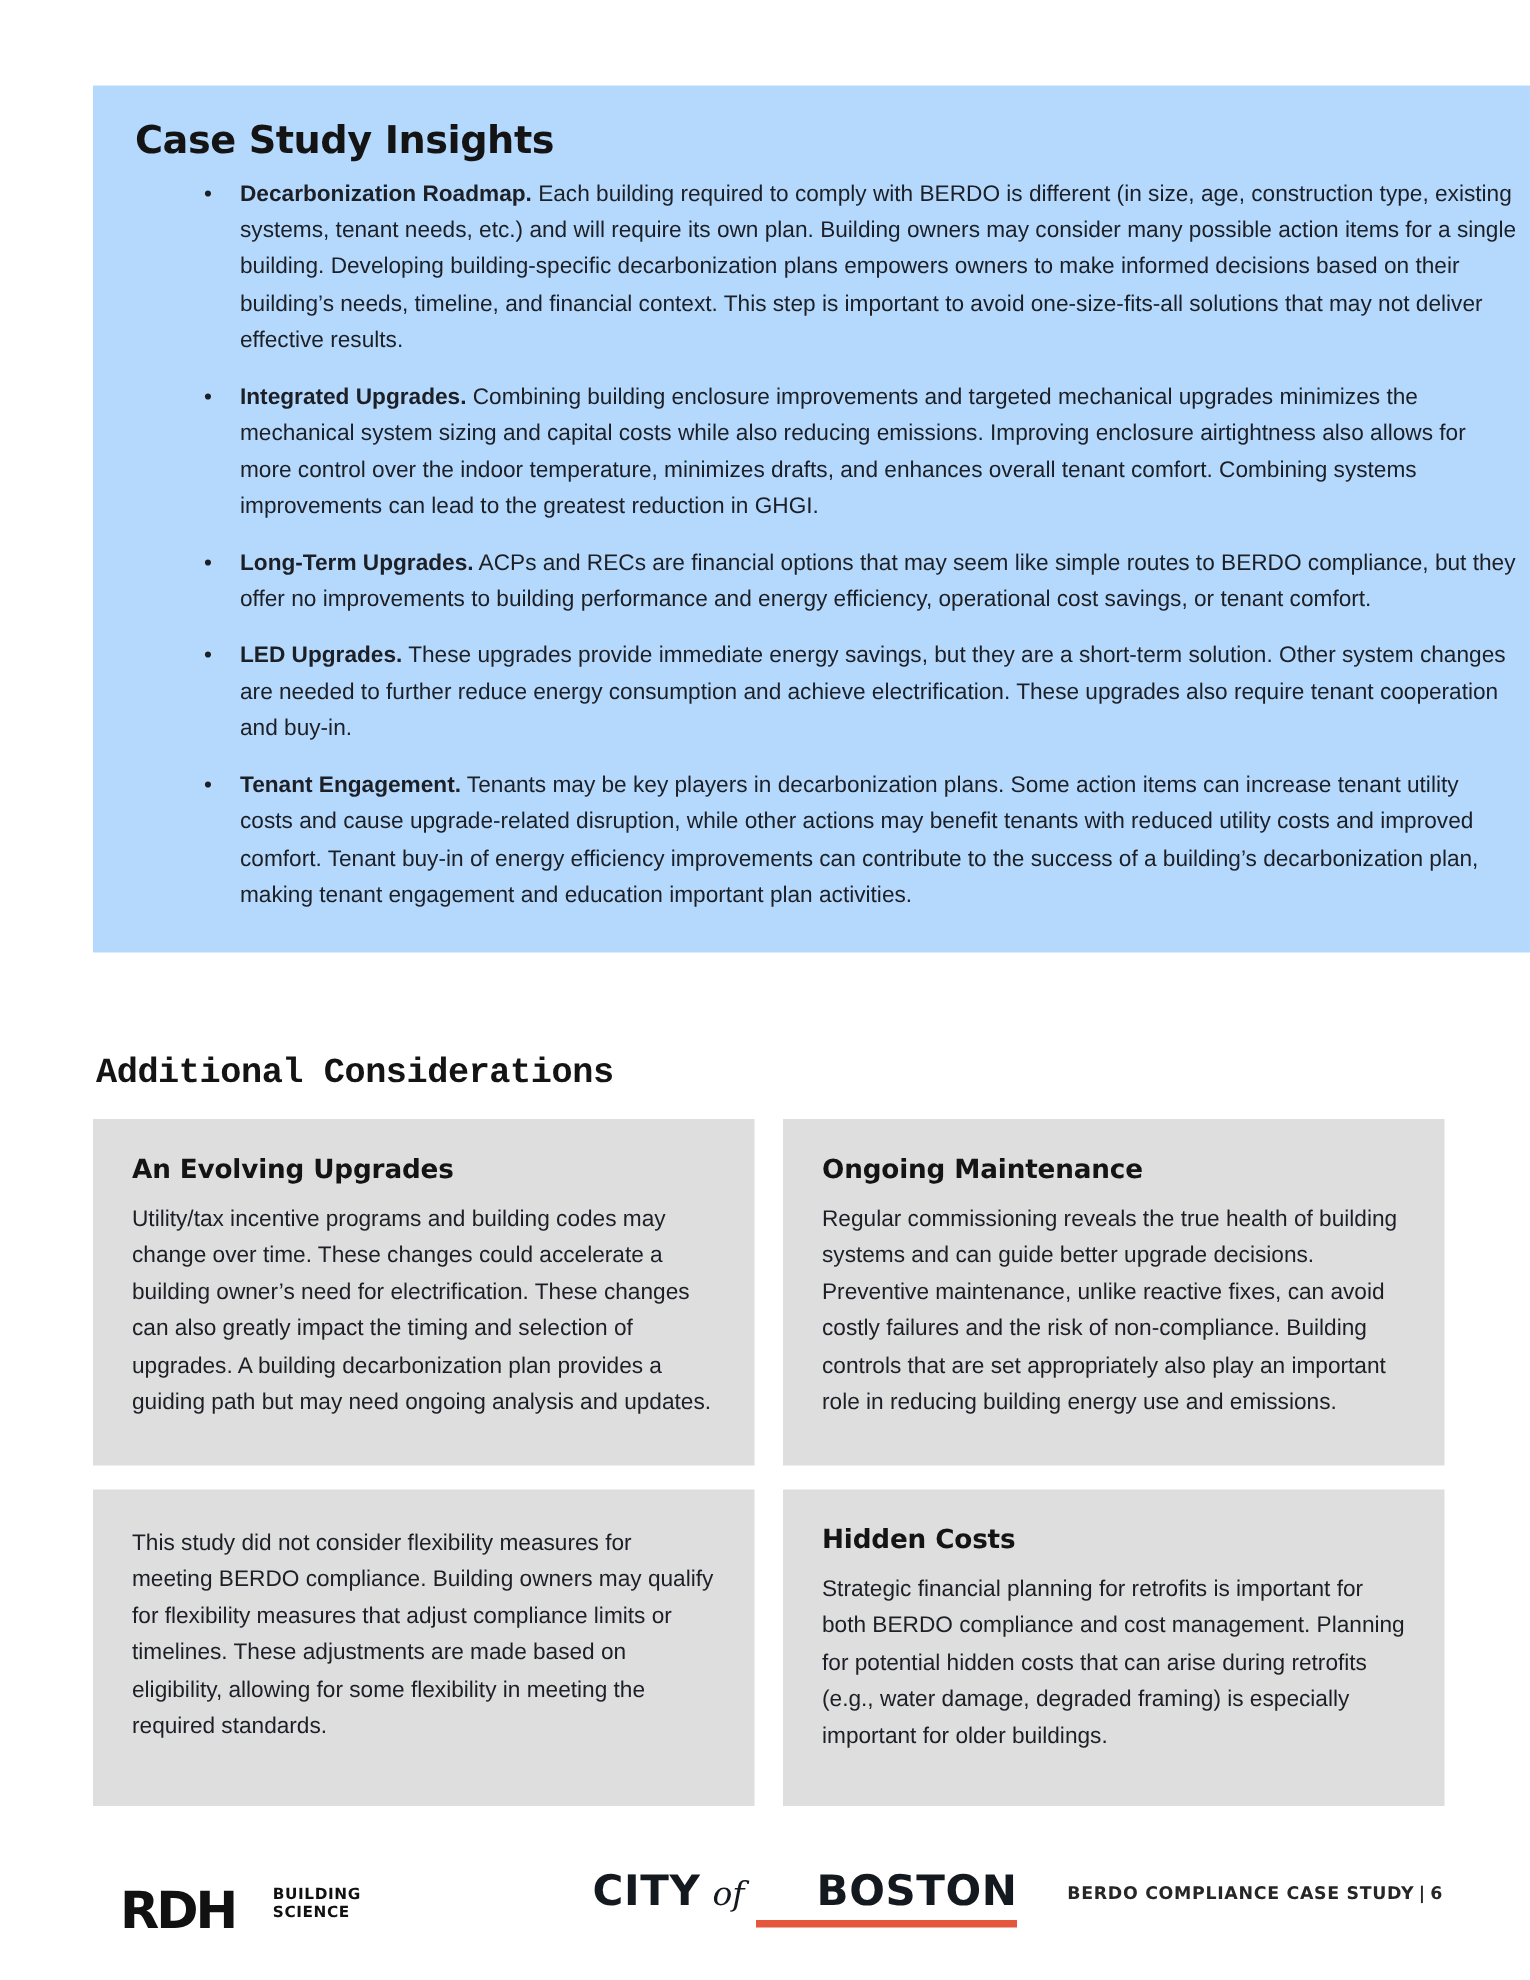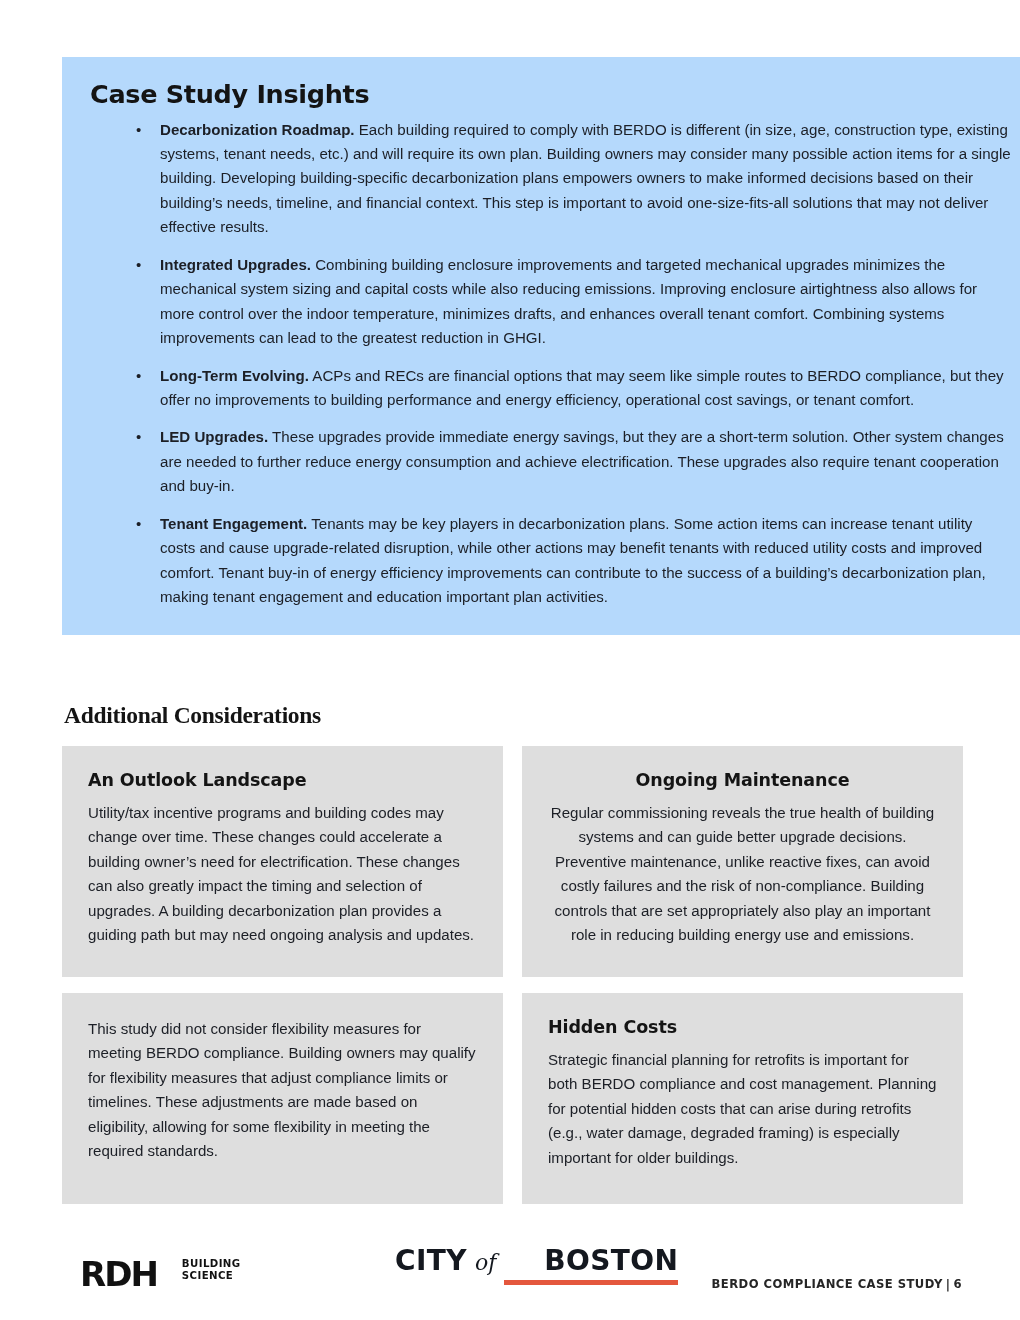--- a/index.html
+++ b/index.html
@@ -72,21 +72,21 @@
 
   .insight-item .lead {
     font-weight: bold;
   }
 
   
   .section-title {
     position: absolute;
     left: 64px;
     top: 702px;
-    font-family: Liberation Serif, serif;
+    font-family: Liberation Mono, monospace;
     font-size: 23.5px;
     font-weight: bold;
     letter-spacing: -0.3px;
     color: #141414;
     margin: 0;
   }
 
   .cards-grid {
     position: absolute;
     left: 62px;
@@ -98,21 +98,21 @@
     grid-row-gap: 16px;
   }
 
   .card {
     background: #dedede;
     padding: 24px 26px 22px 26px;
     box-sizing: border-box;
   }
 
   .card-a { min-height: 231px; }
-  .card-b { min-height: 231px; text-align: center; }
+  .card-b { min-height: 231px; }
   .card-c { min-height: 211px; }
   .card-d { min-height: 211px; }
 
   .card-title {
     font-family: "DejaVu Sans", sans-serif;
     font-size: 17.5px;
     font-weight: bold;
     color: #141414;
     margin: 0 0 10px 0;
     letter-spacing: -0.1px;
@@ -205,21 +205,20 @@
   .footer-right {
     position: absolute;
     right: 58px;
     top: 17px;
     font-family: "DejaVu Sans", sans-serif;
     font-size: 11.6px;
     font-weight: bold;
     letter-spacing: 0.45px;
     color: #262626;
     white-space: nowrap;
-    margin-top: 22px;
   }
   .footer-sep { margin: 0 3px; }
 </style>
 </head>
 <body>
 
 <div class="page">
 
   <section class="insights-panel">
     <h1 class="insights-title">Case Study Insights</h1>
@@ -231,42 +230,42 @@
         <span class="lead">Decarbonization Roadmap.</span><span> Each building required to comply with BERDO is different (in size, age, construction type, existing systems, tenant needs, etc.) and will require its own plan. Building owners may consider many possible action items for a single building. Developing building-specific decarbonization plans empowers owners to make informed decisions based on their building’s needs, timeline, and financial context. This step is important to avoid one-size-fits-all solutions that may not deliver effective results.</span>
       </li>
 
       <li class="insight-item">
         <span class="bullet">•</span>
         <span class="lead">Integrated Upgrades.</span><span> Combining building enclosure improvements and targeted mechanical upgrades minimizes the mechanical system sizing and capital costs while also reducing emissions. Improving enclosure airtightness also allows for more control over the indoor temperature, minimizes drafts, and enhances overall tenant comfort. Combining systems improvements can lead to the greatest reduction in GHGI.</span>
       </li>
 
       <li class="insight-item">
         <span class="bullet">•</span>
-        <span class="lead">Long-Term Evolving.</span><span> ACPs and RECs are financial options that may seem like simple routes to BERDO compliance, but they offer no improvements to building performance and energy efficiency, operational cost savings, or tenant comfort.</span>
+        <span class="lead">Long-Term Upgrades.</span><span> ACPs and RECs are financial options that may seem like simple routes to BERDO compliance, but they offer no improvements to building performance and energy efficiency, operational cost savings, or tenant comfort.</span>
       </li>
 
       <li class="insight-item">
         <span class="bullet">•</span>
         <span class="lead">LED Upgrades.</span><span> These upgrades provide immediate energy savings, but they are a short-term solution. Other system changes are needed to further reduce energy consumption and achieve electrification. These upgrades also require tenant cooperation and buy-in.</span>
       </li>
 
       <li class="insight-item">
         <span class="bullet">•</span>
         <span class="lead">Tenant Engagement.</span><span> Tenants may be key players in decarbonization plans. Some action items can increase tenant utility costs and cause upgrade-related disruption, while other actions may benefit tenants with reduced utility costs and improved comfort. Tenant buy-in of energy efficiency improvements can contribute to the success of a building’s decarbonization plan, making tenant engagement and education important plan activities.</span>
       </li>
 
     </ul>
   </section>
 
   <h2 class="section-title">Additional Considerations</h2>
 
   <div class="cards-grid">
 
     <div class="card card-a">
-      <h3 class="card-title">An Outlook Landscape</h3>
+      <h3 class="card-title">An Evolving Upgrades</h3>
       <p class="card-body">Utility/tax incentive programs and building codes may change over time. These changes could accelerate a building owner’s need for electrification. These changes can also greatly impact the timing and selection of upgrades. A building decarbonization plan provides a guiding path but may need ongoing analysis and updates.</p>
     </div>
 
     <div class="card card-b">
       <h3 class="card-title">Ongoing Maintenance</h3>
       <p class="card-body">Regular commissioning reveals the true health of building systems and can guide better upgrade decisions. Preventive maintenance, unlike reactive fixes, can avoid costly failures and the risk of non-compliance. Building controls that are set appropriately also play an important role in reducing building energy use and emissions.</p>
     </div>
 
     <div class="card card-c">
       <p class="card-body">This study did not consider flexibility measures for meeting BERDO compliance. Building owners may qualify for flexibility measures that adjust compliance limits or timelines. These adjustments are made based on eligibility, allowing for some flexibility in meeting the required standards.</p>

